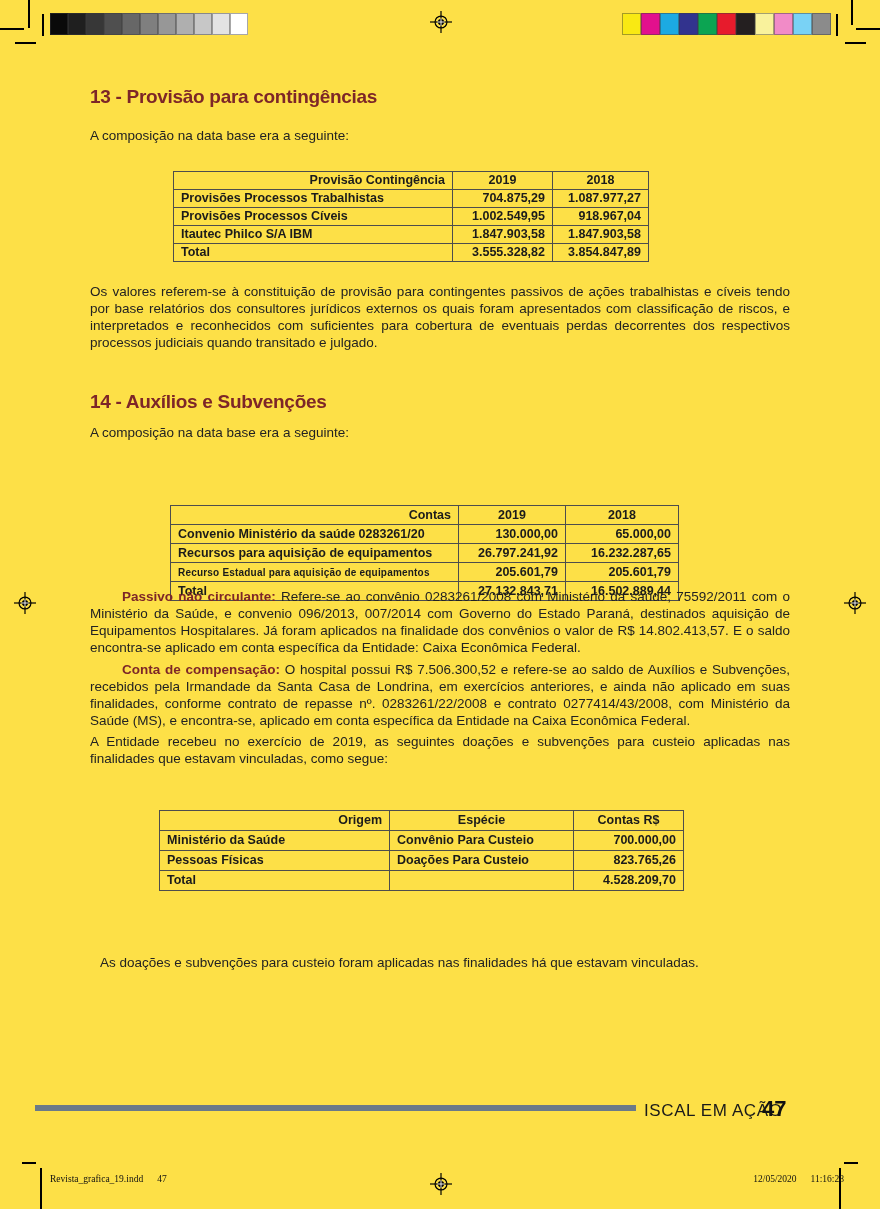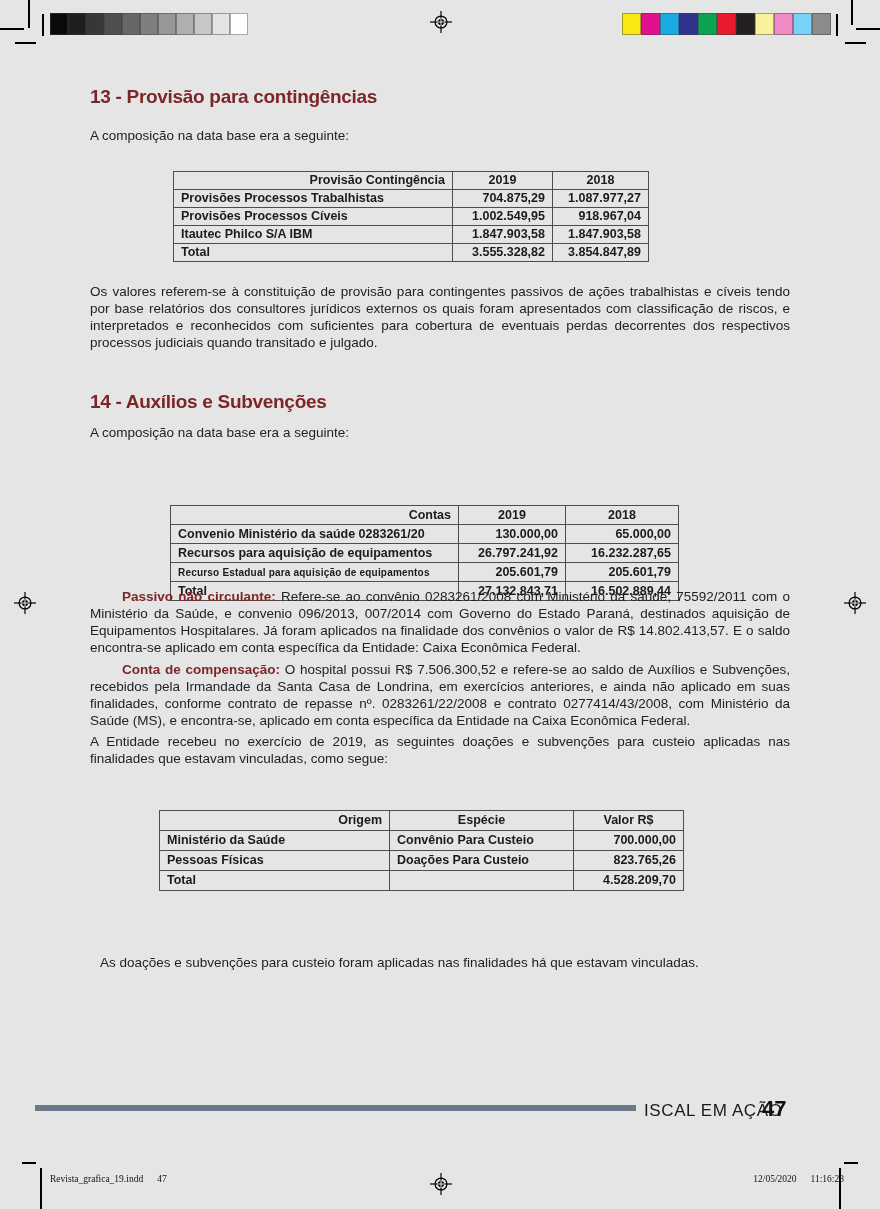--- a/index.html
+++ b/index.html
@@ -1,18 +1,18 @@
 <!DOCTYPE html>
 <html><head>
 <meta charset="utf-8">
 <style>
   * { margin:0; padding:0; box-sizing:border-box; }
   html,body { background:#ffffff; }
   .page {
-    position:relative; width:880px; height:1209px; background:#e5e5e5;
+    position:relative; width:880px; height:1209px; background:#fde047;
     font-family:"Liberation Sans", sans-serif; color:#1c1c1c; overflow:hidden;
   }
 
   
   .cropmark { position:absolute; background:#000; }
   .regmark { position:absolute; }
 
   .swatchbar { position:absolute; display:flex; }
   .swatchbar .swatch { height:22px; box-shadow: inset 0 0 0 1px rgba(60,60,60,.45); }
   .grayscale-bar { left:50px; top:13px; }
@@ -224,21 +224,21 @@
     <table class="t3" style="top:810px; left:69px; width:524px;">
       <colgroup>
           <col style="width:230px">
           <col style="width:184px">
           <col style="width:110px">
         </colgroup>
       <tbody>
           <tr>
         <th>Origem</th>
         <th class="ctr">Espécie</th>
-        <th class="ctr">Valor R$</th>
+        <th class="ctr">Contas R$</th>
       </tr>
       <tr>
         <td>Ministério da Saúde</td>
         <td>Convênio Para Custeio</td>
         <td class="num">700.000,00</td>
       </tr>
       <tr>
         <td>Pessoas Físicas</td>
         <td>Doações Para Custeio</td>
         <td class="num">823.765,26</td>

